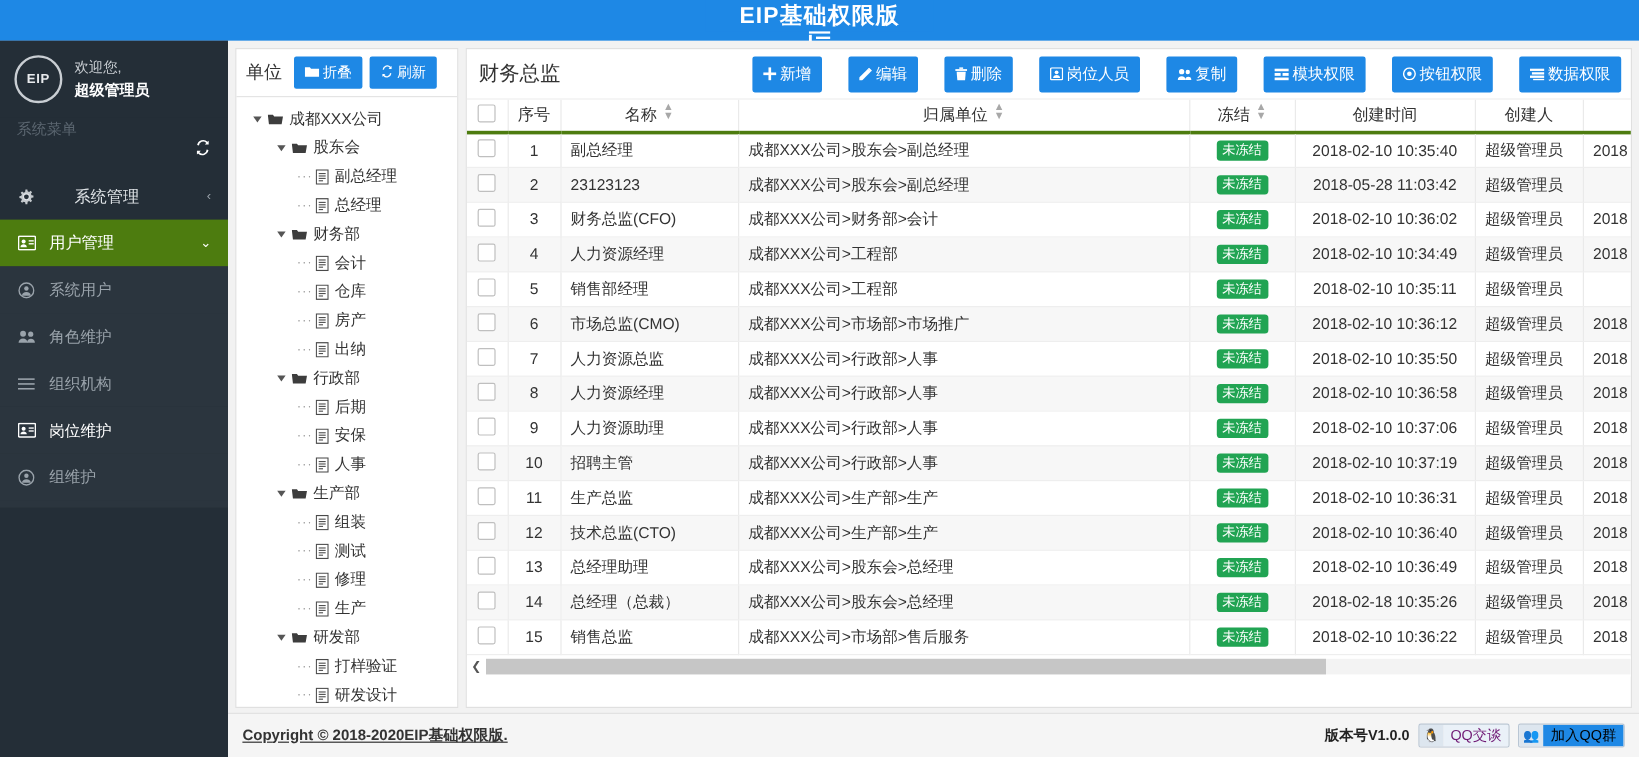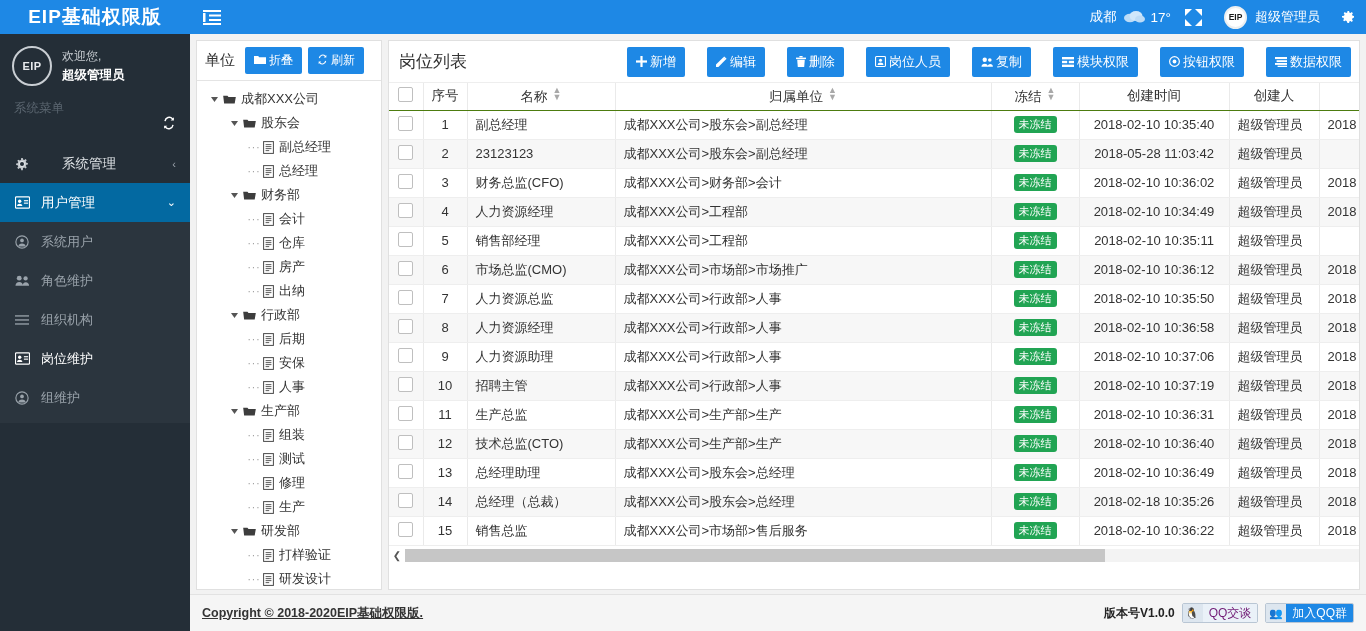--- a/index.html
+++ b/index.html
@@ -9,21 +9,21 @@
     font-family: "Liberation Sans", "DejaVu Sans", sans-serif;
     font-size: 13px;
     overflow: hidden;
     background: #f0f0f0;
   }
   .app { position: relative; width: 1366px; height: 631px; }
 
   
   .topbar {
     position: absolute; left: 0; top: 0; width: 1366px; height: 34px;
-    background: #1e88e5; display: flex; align-items: center;
+    background: #1e88e5; display: flex; align-items: center; flex-direction: column;
   }
   .brand {
     width: 190px; height: 34px; background: #1e88e5;
     display: flex; align-items: center; justify-content: center;
     color: #fff; font-size: 19px; font-weight: bold; letter-spacing: 1px;
   }
   .hamburger {
     width: 44px; height: 34px; display: flex; align-items: center;
     justify-content: center; cursor: pointer;
   }
@@ -72,21 +72,21 @@
   .menu-head .refresh-ic { position: absolute; right: 14px; top: 18px; cursor: pointer; color: #fff; }
 
   .menu-item {
     height: 39px; display: flex; align-items: center; gap: 11px;
     padding: 0 14px; color: #c3c9ce; font-size: 13.5px; cursor: pointer;
     position: relative;
   }
   .menu-item .ic { width: 16px; display: flex; justify-content: center; }
   .menu-item .caret { margin-left: auto; font-size: 11px; color: #9aa3ab; }
   .menu-item.top { color: #dfe3e6; gap: 32px; }
-  .menu-item.active { background: #0369a1; color: #fff; text-align: center; }
+  .menu-item.active { background: #4d7c0f; color: #fff; text-align: center; }
   .menu-item.active .caret { color: #fff; }
   .menu-item.sub { background: #2b353e; color: #9aa3ab; font-size: 13px; padding-left: 14px; }
   .menu-item.sub.cur { color: #ffffff; }
   .menu-sub-wrap { background: #2b353e; padding-bottom: 6px; }
 
   
   .content {
     position: absolute; left: 190px; top: 34px; width: 1176px; height: 597px;
     background: #f2f2f2; padding: 6px 0 0 6px;
   }
@@ -148,21 +148,21 @@
 
   
   .tbl-wrap { height: 481px; overflow: hidden; position: relative; }
   table.grid { border-collapse: collapse; width: 1010px; table-layout: fixed; }
   table.grid th, table.grid td {
     border-right: 1px solid #eaeaea; border-bottom: 1px solid #eee;
     font-size: 13px; color: #333; padding: 0 8px; height: 29px;
     white-space: nowrap; overflow: hidden; font-weight: normal;
   }
   table.grid th {
-    background: #fff; border-bottom: 1px solid #4d7c0f; height: 27px;
+    background: #fff; border-bottom: 3px solid #4d7c0f; height: 27px;
     color: #333; font-size: 13.5px;
   }
   table.grid tr.alt td { background: #f7f7f7; }
   .ck {
     width: 15px; height: 15px; border: 1px solid #bfbfbf; background: #fff;
     border-radius: 2px; display: inline-block; cursor: pointer;
   }
   .c-ck { width: 34px; text-align: center; }
   .c-no { width: 44px; text-align: center; }
   .c-nm { width: 148px; }
@@ -192,21 +192,21 @@
   }
   .copyright { font-size: 12.5px; color: #333; font-weight: bold; text-decoration: underline; }
   .foot-right { margin-left: auto; display: flex; align-items: center; gap: 7px; }
   .ver { font-size: 12px; color: #222; font-weight: bold; text-align: center; }
   .qq-badge {
     display: inline-flex; align-items: center; height: 20px;
     border: 1px solid #b9c6d4; border-radius: 2px; overflow: hidden; cursor: pointer;
   }
   .qq-ico { width: 20px; height: 18px; background: #dde6ef; display: flex; align-items: center; justify-content: center; font-size: 11px; }
   .qq-txt { padding: 0 6px; font-size: 12px; color: #701a75; background: #eaf1f8; line-height: 18px; }
-  .qq-badge.blue .qq-txt { background: #1e88e5; color: #ffffff; }
+  .qq-badge.blue .qq-txt { background: #1e88e5; color: #000000; }
 </style>
 </head>
 <body>
 
 <div class="app">
 
   <div class="topbar">
     <div class="brand">EIP基础权限版</div>
     <div class="hamburger">
       <svg width="18" height="15" viewBox="0 0 18 15">
@@ -698,21 +698,21 @@
                 <rect x="2.6" y="9.2" width="3.6" height="0.9" fill="#4a4a4a"></rect>
               </svg>
             </span>
             <span>研发设计</span>
           </div>
         </div>
     </div>
 
     <div class="list-panel">
       <div class="list-head">
-        <span class="list-title">岗位列表</span>
+        <span class="list-title">财务总监</span>
         <div class="toolbar" id="toolbar">
             <button class="tbtn">
               <span style="display: inline-flex;">
                 <svg width="11" height="11" viewBox="0 0 11 11">
                   <rect x="4.4" y="0" width="2.2" height="11" fill="#fff"></rect>
                   <rect x="0" y="4.4" width="11" height="2.2" fill="#fff"></rect>
                 </svg>
               </span>
               <span>新增</span>
             </button>

